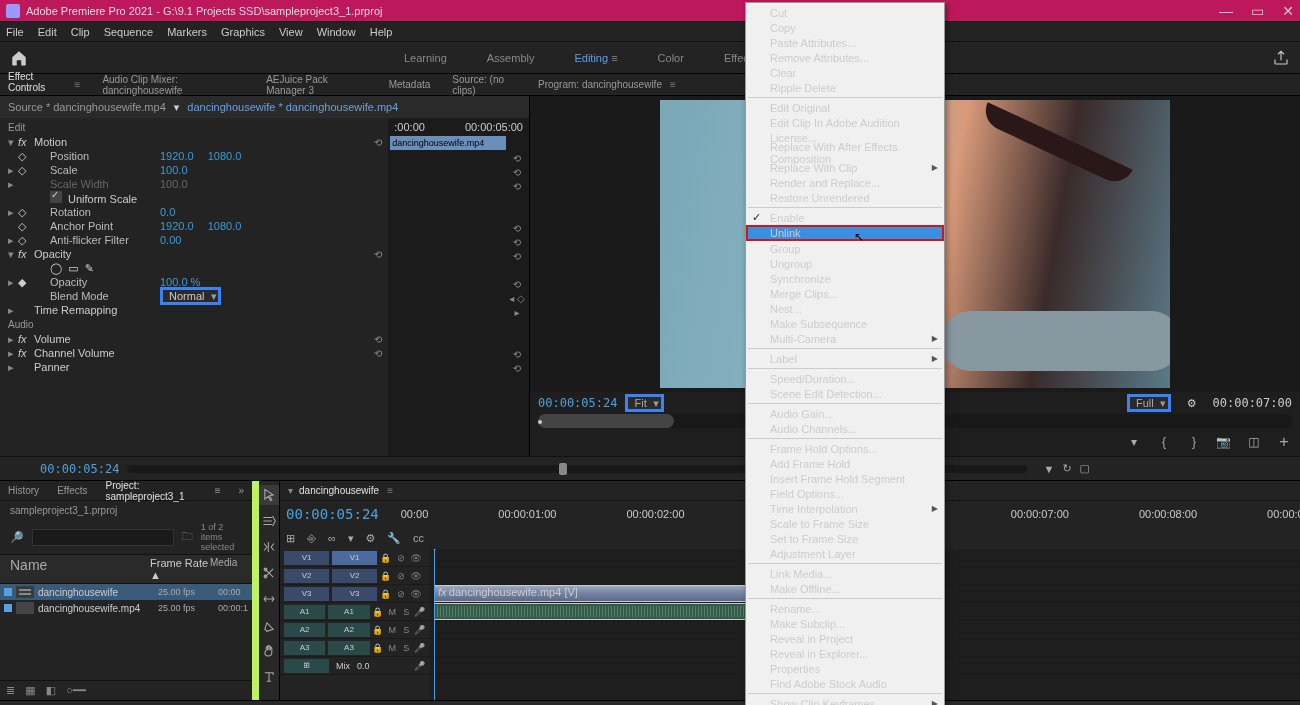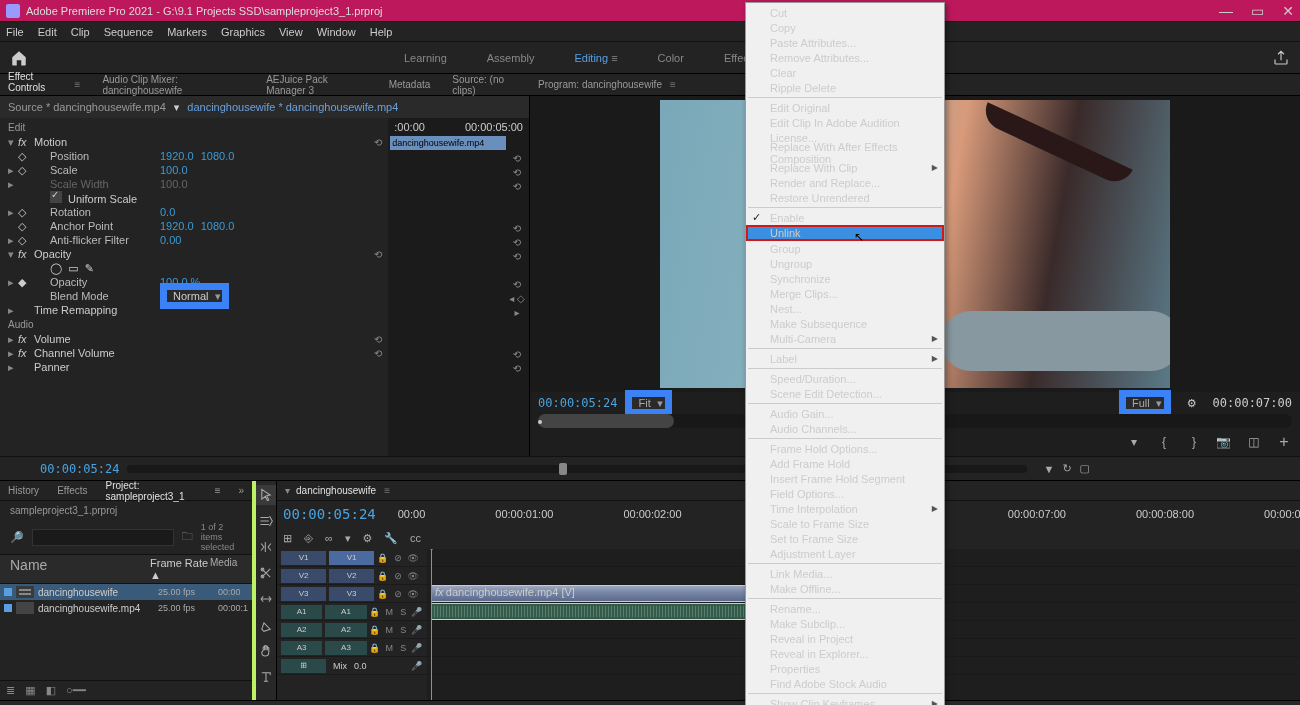--- a/index.html
+++ b/index.html
@@ -46,27 +46,27 @@
 .efftimeruler { height:18px; display:flex; align-items:center; padding:0 6px; gap:40px; color:#999; font-size:9px; }
 .clipbar { position:absolute; top:18px; left:2px; width:116px; height:14px; background:#6a8fbd; color:#000; font-size:9px; padding:0 2px; line-height:14px; overflow:hidden; }
 .kf-icon { position:absolute; right:4px; width:16px; color:#888; font-size:10px; text-align:center; height:14px; line-height:14px; }
 .proprow { display:flex; align-items:center; height:14px; padding:0 8px; position:relative; }
 .proprow .tw { width:10px; color:#888; cursor:pointer; }
 .proprow .fx { width:12px; font-style:italic; }
 .proprow .stop { width:12px; color:#ccc; }
 .proprow .label { flex:0 0 150px; color:#ccc; padding-left:4px; }
 .proprow .sublabel { flex:0 0 130px; padding-left:20px; color:#bbb; }
 .proprow .val { color:#3d9ad6; cursor:text; }
-.proprow .val2 { color:#3d9ad6; margin-left:7px; cursor:text; }
+.proprow .val2 { color:#3d9ad6; margin-left:14px; cursor:text; }
 .proprow .dim { color:#666; }
 .proprow .reset { position:absolute; right:6px; color:#888; font-size:10px; cursor:pointer; }
 .proprow .check { width:12px; height:12px; background:#444; display:inline-block; margin-right:6px; position:relative; }
 .proprow .check::after { content:"✓"; position:absolute; top:-2px; left:1px; color:#ccc; font-size:10px; }
 .sectionhead { color:#999; padding:2px 8px; font-size:10px; }
-.dropdown { background:#2a2a2a; border:7px solid #3b82f6; padding:0 14px 0 6px; position:relative; }
+.dropdown { background:#2a2a2a; border:3px solid #3b82f6; padding:0 14px 0 6px; position:relative; }
 .dropdown::after { content:"▾"; position:absolute; right:2px; top:0; color:#999; }
 
 
 .program { flex:1; background:#1e1e1e; display:flex; flex-direction:column; }
 .previewwrap { flex:1; background:#1a1a1a; display:flex; align-items:center; justify-content:center; position:relative; }
 .preview { width:510px; height:288px; background:linear-gradient(100deg,#7aa8b8 0%,#86b0be 30%,#d89a7a 55%,#3a2a2a 75%,#5a7a88 100%); position:relative; overflow:hidden; }
 .preview::before { content:""; position:absolute; left:62%; top:12%; width:160px; height:20px; background:#2a1818; border-radius:0 0 60px 60px; transform:rotate(25deg); }
 .preview::after { content:""; position:absolute; left:55%; bottom:6%; width:240px; height:60px; background:#8898a0; border-radius:30px; }
 .proginfo { height:22px; display:flex; align-items:center; padding:0 8px; gap:8px; }
 .tc { color:#4aa3e0; font-size:12px; font-family:monospace; }
@@ -77,21 +77,21 @@
 .progscroll .thumb { position:absolute; left:0; width:18%; height:14px; background:#444; border-radius:7px; }
 .progscroll .dot { position:absolute; left:0; top:6px; width:4px; height:4px; background:#ccc; border-radius:2px; }
 .progbuttons { height:28px; display:flex; align-items:center; justify-content:flex-end; padding:0 8px; gap:14px; }
 .progbuttons .btn { width:16px; height:16px; cursor:pointer; color:#aaa; text-align:center; line-height:16px; font-size:12px; }
 .progbuttons .plus { font-size:16px; }
 
 
 .bottomrow { display:flex; height:220px; border-top:1px solid #000; }
 
 
-.projpanel { width:268px; background:#232323; display:flex; flex-direction:column; border-right:4px solid #bef264; }
+.projpanel { width:268px; background:#232323; display:flex; flex-direction:column; border-right:7px solid #bef264; }
 .projtabs { height:20px; display:flex; align-items:center; gap:18px; padding:0 8px; background:#232323; border-bottom:1px solid #111; }
 .projtabs span { color:#999; font-size:10px; cursor:pointer; }
 .projtabs span.active { color:#e0e0e0; }
 .projname { padding:4px 10px; color:#999; font-size:10px; }
 .projsearch { display:flex; align-items:center; padding:2px 10px; gap:8px; }
 .projsearch input { flex:0 0 80px; background:#1a1a1a; border:1px solid #333; padding:2px 4px; color:#ccc; font-size:10px; }
 .projsearch .bin { width:16px; color:#888; cursor:pointer; }
 .projsearch .cnt { color:#888; font-size:9px; margin-left:auto; }
 .projhead { display:flex; padding:2px 10px; background:#2a2a2a; border-top:1px solid #111; border-bottom:1px solid #111; }
 .projhead .c1 { flex:0 0 140px; color:#aaa; font-size:14px; }

